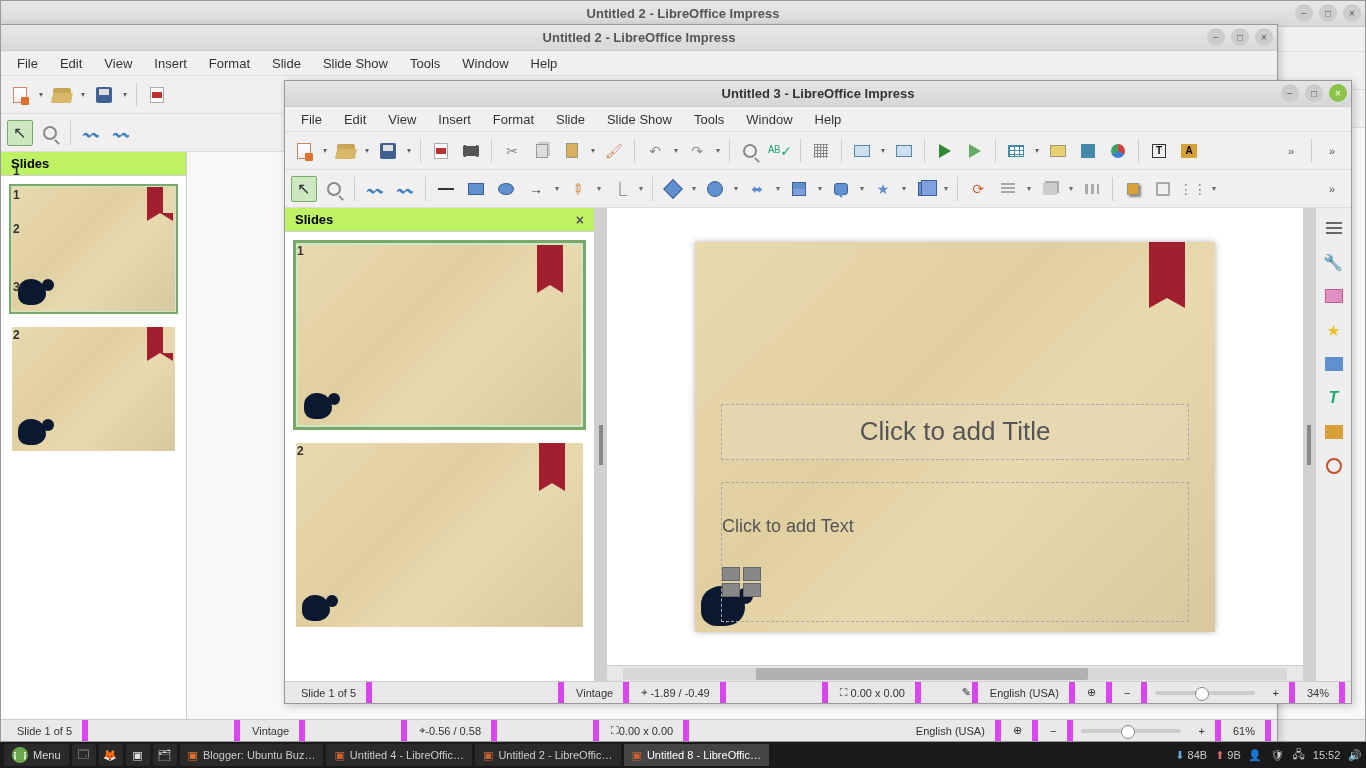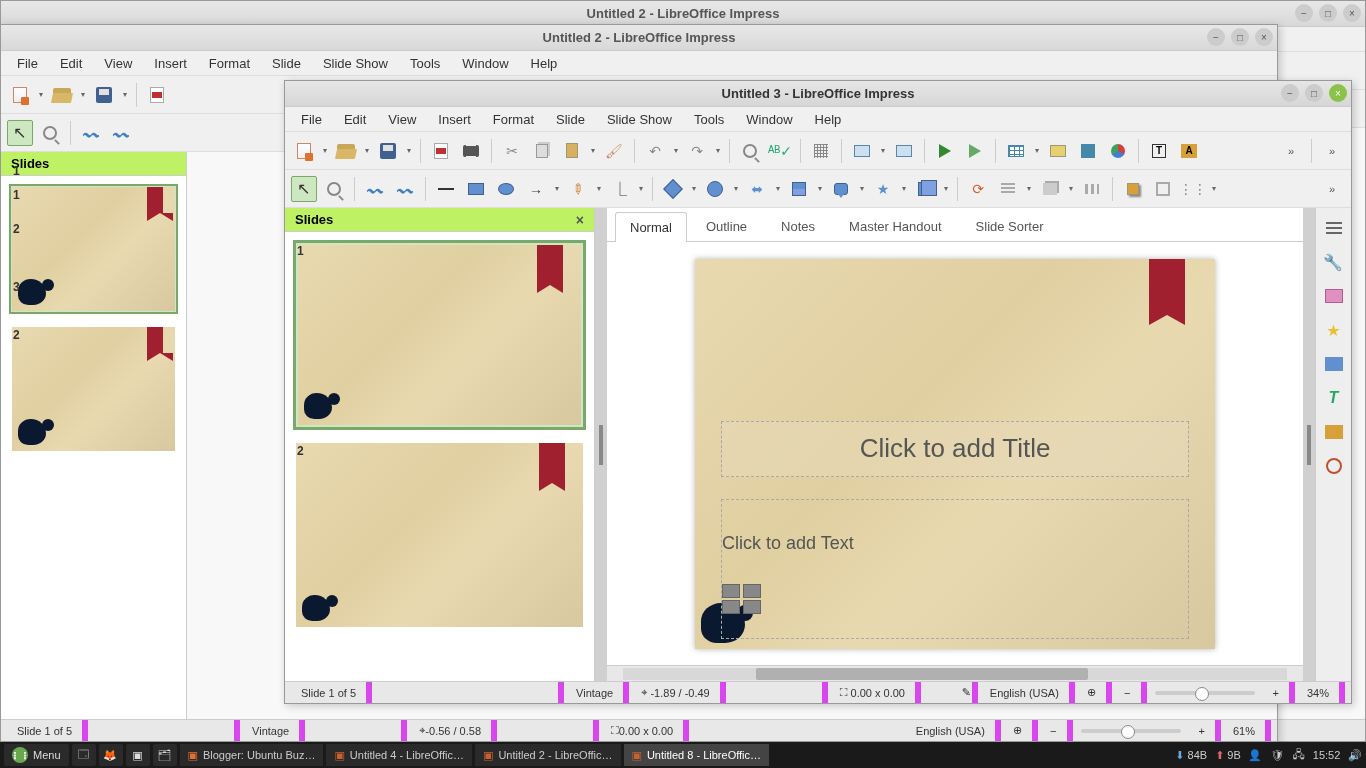--- a/index.html
+++ b/index.html
@@ -583,27 +583,20 @@
                 <div class="ink"></div>
               </div>
             </div>
           </div>
       </div>
     </div>
     <div class="splitter">
         <div></div>
       </div>
     <div class="workarea">
-      <div class="viewtabs">
-        <div class="tab active">Normal</div>
-        <div class="tab">Outline</div>
-        <div class="tab">Notes</div>
-        <div class="tab">Master Handout</div>
-        <div class="tab">Slide Sorter</div>
-      </div>
       <div class="editor">
         <div class="slide-canvas">
           <div class="bookmark"></div>
           <div class="ink"></div>
           <div class="ph ph-title">
               <span>Click to add Title</span>
             </div>
           <div class="ph ph-text">
             <span>Click to add Text</span>
             <div class="ph-ic">

